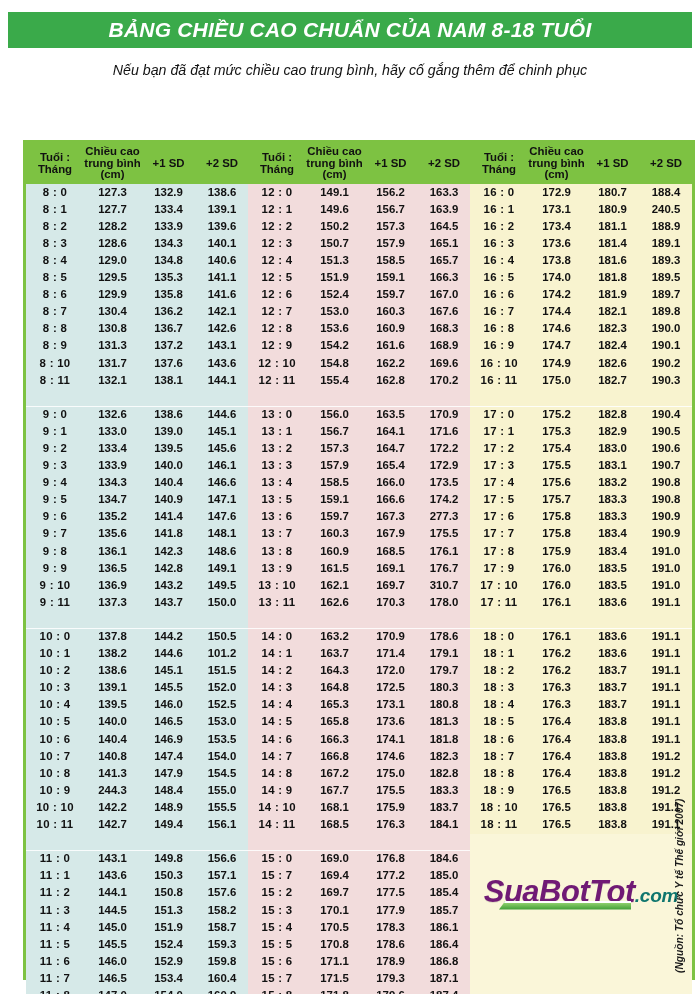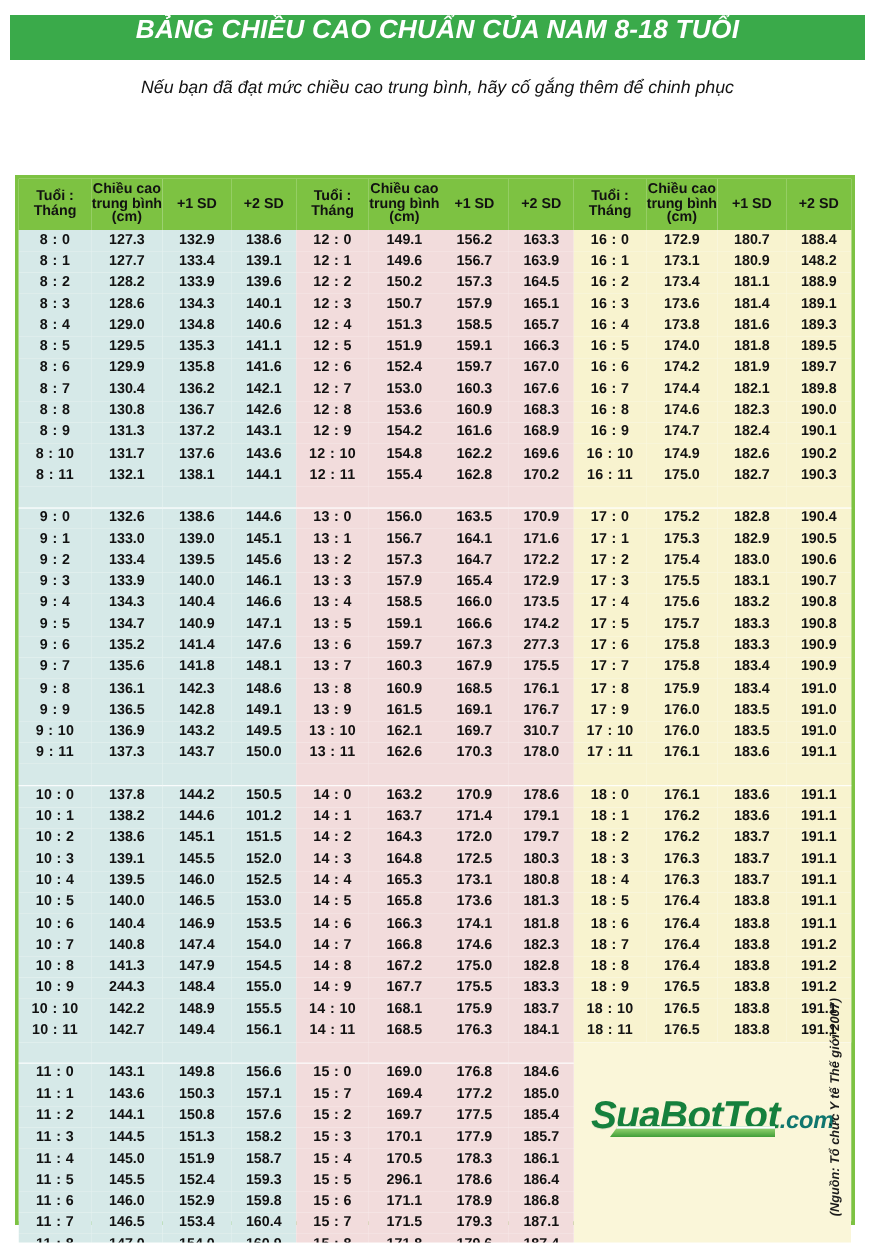--- a/index.html
+++ b/index.html
@@ -8,21 +8,21 @@
     background:#ffffff;
     font-family:"Liberation Sans", sans-serif;
     overflow:hidden;
   }
   .page{ position:relative; width:700px; height:994px; background:#fff; }
 
   
   .titlebar{
     position:absolute; left:8px; top:12px; width:684px; height:36px;
     background:#3aaa4a;
-    display:flex; justify-content:center;
+    display:flex; align-items:center; justify-content:center;
   }
   .titlebar .title{
     color:#ffffff;
     font-size:21px;
     font-weight:bold;
     font-style:italic;
     letter-spacing:.2px;
     white-space:nowrap;
     text-align:center;
   }
@@ -34,21 +34,21 @@
     color:#121212;
     font-size:14.2px;
     font-weight:normal;
     font-style:italic;
     line-height:21px;
   }
   .subtitle .l2{ display:block; }
 
   
   .tablewrap{
-    position:absolute; left:12px; top:140px; width:672px; height:840px;
+    position:absolute; left:23px; top:140px; width:672px; height:840px;
     border:3px solid #7dc242;
     background:#ffffff;
   }
   table.grid{
     width:100%; height:100%;
     border-collapse:collapse;
     table-layout:fixed;
   }
   table.grid th, table.grid td{
     border:0;
@@ -108,21 +108,21 @@
     position:relative;
   }
   .logo{
     position:absolute; left:0; right:0; top:42px;
     text-align:center;
     line-height:1;
     user-select:none;
   }
   .logo .lg1{
     font-size:31px; font-weight:bold; font-style:italic;
-    color:#15803d; letter-spacing:-.5px;
+    color:#701a75; letter-spacing:-.5px;
     text-shadow:0 1px 0 rgba(0,0,0,.10);
   }
   .logo .lg2{
     font-size:19px; font-weight:bold; font-style:italic;
     color:#0f766e; letter-spacing:-.2px;
   }
   .logo .swoosh{
     position:absolute;
     left:50%; transform:translateX(-50%);
     margin-left:-16px;
@@ -225,21 +225,21 @@
             <td class="blk-a">127.7</td>
             <td class="blk-a">133.4</td>
             <td class="blk-a sep">139.1</td>
             <td class="blk-b age">12 : 1</td>
             <td class="blk-b">149.6</td>
             <td class="blk-b">156.7</td>
             <td class="blk-b sep">163.9</td>
             <td class="blk-c age">16 : 1</td>
             <td class="blk-c">173.1</td>
             <td class="blk-c">180.9</td>
-            <td class="blk-c">148.2</td>
+            <td class="blk-c">240.5</td>
           </tr>
           <tr>
             <td class="blk-a age">8 : 2</td>
             <td class="blk-a">128.2</td>
             <td class="blk-a">133.9</td>
             <td class="blk-a sep">139.6</td>
             <td class="blk-b age">12 : 2</td>
             <td class="blk-b">150.2</td>
             <td class="blk-b">157.3</td>
             <td class="blk-b sep">164.5</td>
@@ -800,21 +800,21 @@
             <td class="blk-b">170.5</td>
             <td class="blk-b">178.3</td>
             <td class="blk-b sep">186.1</td>
           </tr>
           <tr>
             <td class="blk-a age">11 : 5</td>
             <td class="blk-a">145.5</td>
             <td class="blk-a">152.4</td>
             <td class="blk-a sep">159.3</td>
             <td class="blk-b age">15 : 5</td>
-            <td class="blk-b">296.1</td>
+            <td class="blk-b">170.8</td>
             <td class="blk-b">178.6</td>
             <td class="blk-b sep">186.4</td>
           </tr>
           <tr>
             <td class="blk-a age">11 : 6</td>
             <td class="blk-a">146.0</td>
             <td class="blk-a">152.9</td>
             <td class="blk-a sep">159.8</td>
             <td class="blk-b age">15 : 6</td>
             <td class="blk-b">171.1</td>

